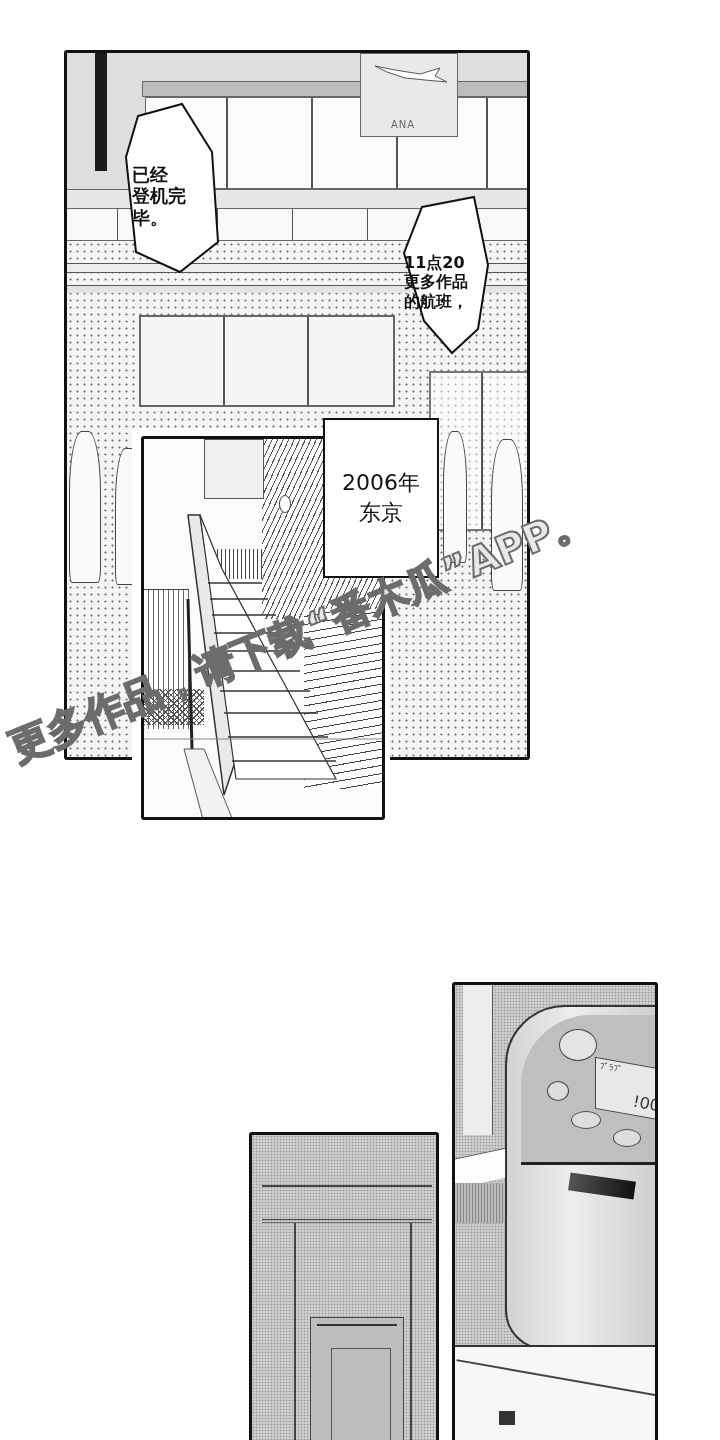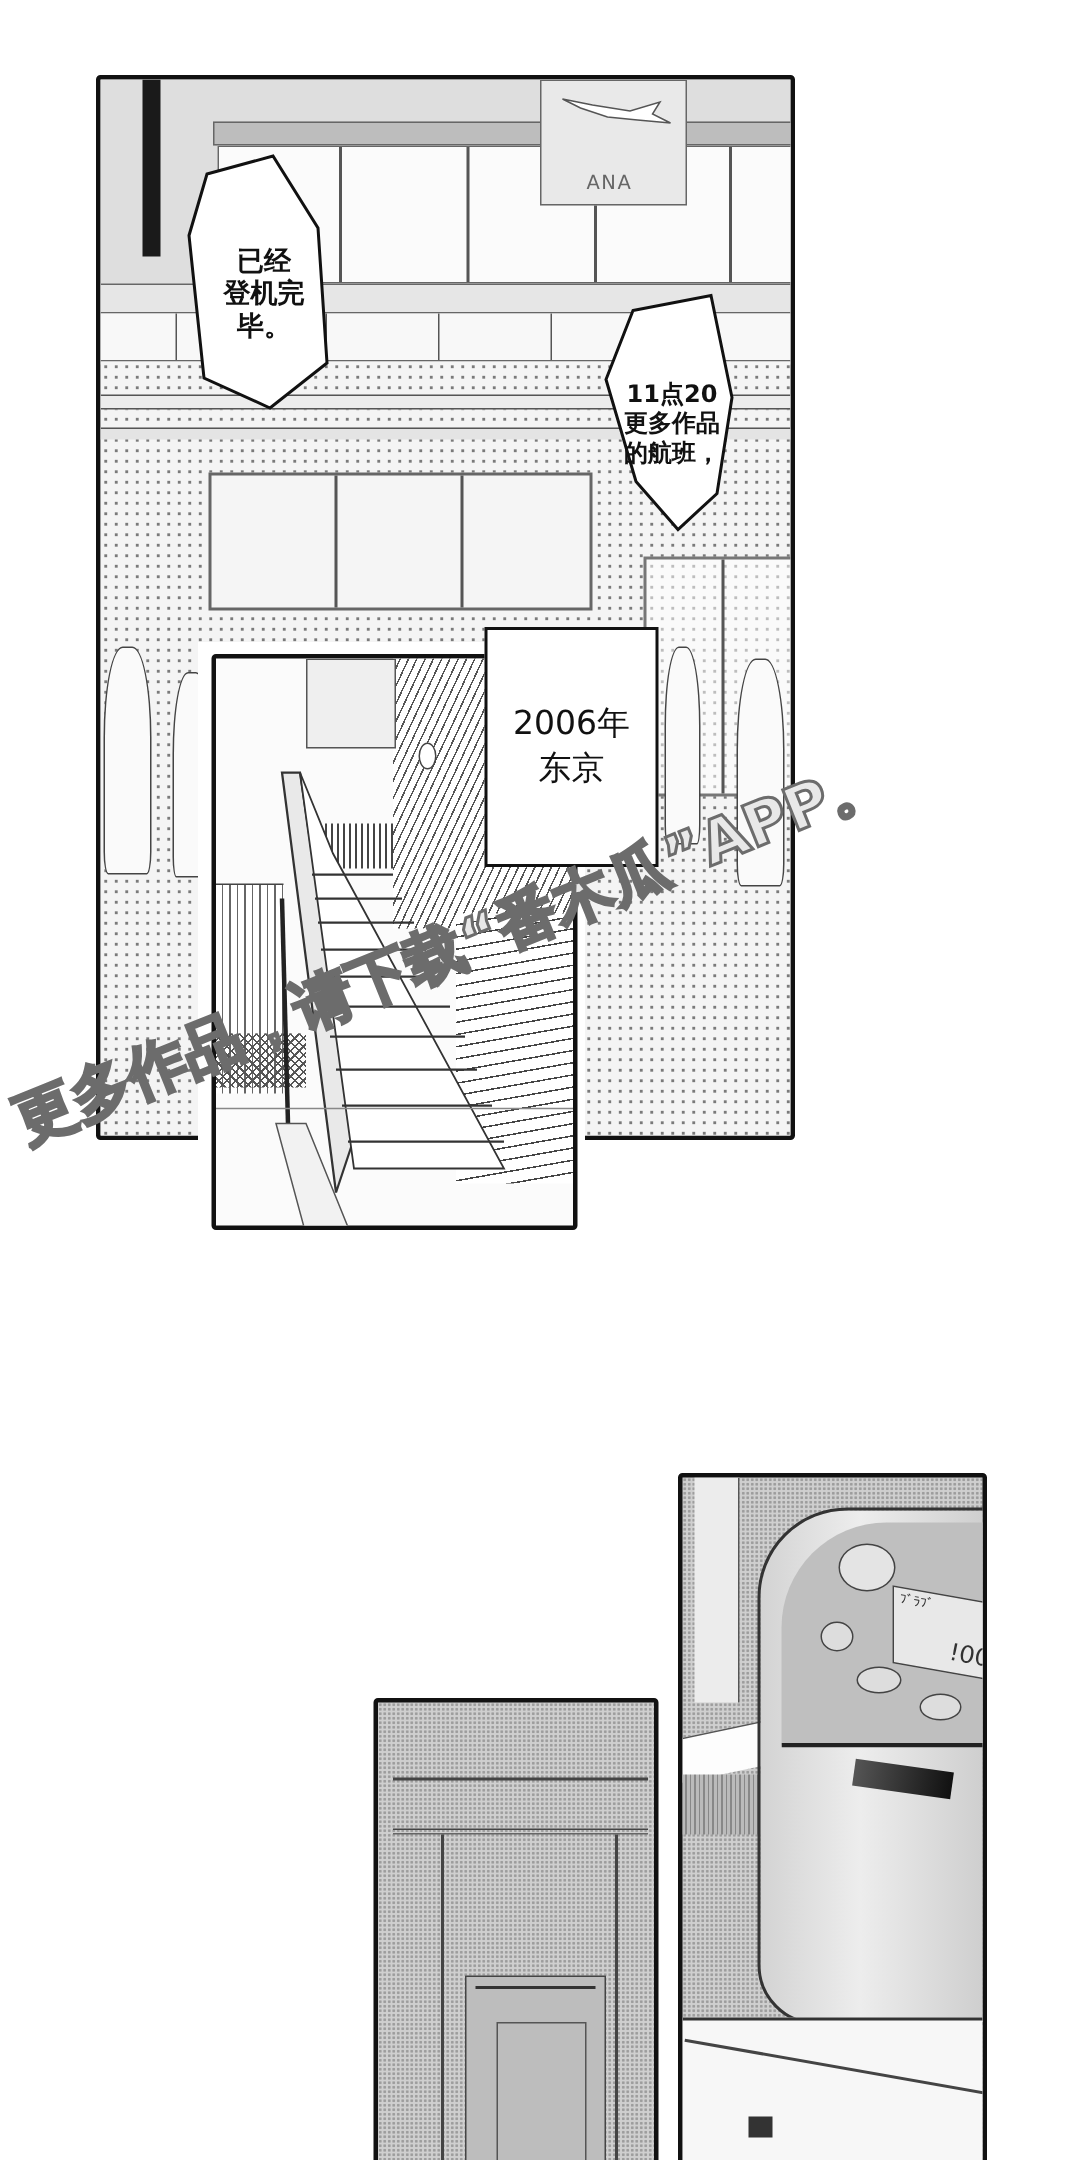--- a/index.html
+++ b/index.html
@@ -19,21 +19,21 @@
     }
     .screen {
       background-color: #cfcfcf;
       background-image: radial-gradient(#9c9c9c 0.8px, transparent 1.1px);
       background-size: 3px 3px;
     }
     .abs { position: absolute; box-sizing: border-box; }
     .line { position: absolute; background: #555; }
     .bubble {
       position: absolute; background: #fff;
-      display: flex; align-items: center; justify-content: center;
+      display: flex; align-items: flex-start; justify-content: center;
       text-align: center;
       font-family: "DejaVu Sans", sans-serif; font-weight: bold;
       color: #111; line-height: 1.2;
     }
     .bubble-outline { position: absolute; }
     .caption-box {
       position: absolute; background: #fff; border: 2px solid #111;
       box-sizing: border-box;
       display: flex; flex-direction: column; align-items: center; justify-content: center;
       font-family: "DejaVu Sans", sans-serif; color: #111;
@@ -80,21 +80,21 @@
     <div class="line" style="left:50px; top:0; width:1px; height:100%;"></div>
     <div class="line" style="left:150px; top:0; width:1px; height:100%;"></div>
     <div class="line" style="left:225px; top:0; width:1px; height:100%;"></div>
     <div class="line" style="left:300px; top:0; width:1px; height:100%;"></div>
   </div>
 
   <div class="abs" style="left:293px; top:0; width:98px; height:84px; background:#e9e9e9; border:1.5px solid #666;">
     <svg width="90" height="40" viewBox="0 0 90 40" style="position:absolute; left:4px; top:2px;">
       <path d="M10 10 L30 14 L55 18 L75 12 L70 20 L82 26 L60 24 L40 22 L22 16 Z" fill="#fff" stroke="#555" stroke-width="1"></path>
     </svg>
-    <span style="position:absolute; left:30px; bottom:6px; font-size:13px; color:#666; letter-spacing:1px;">ANA</span>
+    <span style="position:absolute; left:30px; bottom:6px; font-size:10px; color:#666; letter-spacing:1px;">ANA</span>
   </div>
 
   <div class="abs dots" style="left:0; top:188px; width:100%; height:520px;"></div>
   <div class="abs" style="left:0; top:210px; width:100%; height:10px; border-top:1px solid #555; border-bottom:1px solid #555; background:#ececec;"></div>
   <div class="abs" style="left:0; top:232px; width:100%; height:8px; border-top:1px solid #555; background:#e4e4e4;"></div>
 
   <div class="abs" style="left:72px; top:262px; width:256px; height:92px; background:#f5f5f5; border:2px solid #666;">
     <div class="line" style="left:82px; top:0; width:2px; height:100%;"></div>
     <div class="line" style="left:166px; top:0; width:2px; height:100%;"></div>
   </div>

